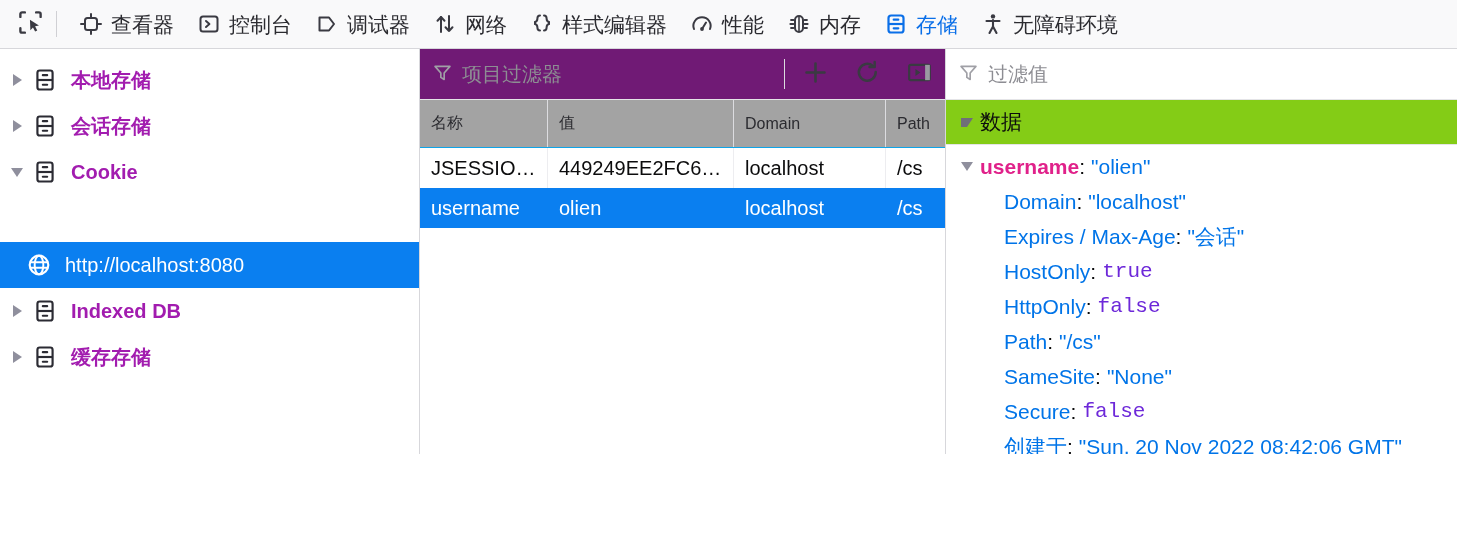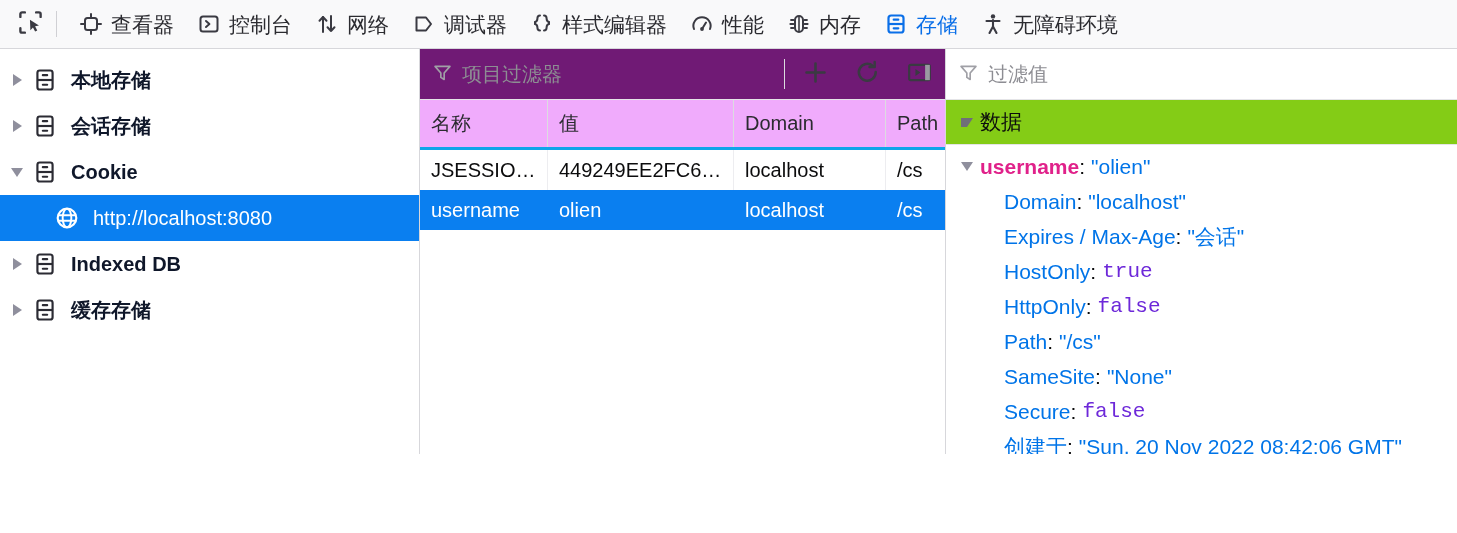--- a/index.html
+++ b/index.html
@@ -88,26 +88,27 @@
     overflow: hidden;
     padding-top: 8px;
   }
   .tree-row {
     height: 46px;
     display: flex;
     align-items: center;
     padding-left: 6px;
     font-size: 20px;
     font-weight: bold;
-    color: #0f172a;
+    color: #a21caf;
     white-space: nowrap;
   }
   .tree-row.child {
-    padding-left: 52px;
+    padding-left: 24px;
     font-weight: normal;
+    margin-top: 47px;
   }
   .tree-row.selected {
     background: #0a7ff0;
     color: #ffffff;
   }
   .twisty {
     width: 22px;
     height: 22px;
     flex: none;
     display: flex;
@@ -183,23 +184,23 @@
     height: 48px;
     display: flex;
     align-items: center;
     justify-content: center;
     flex: none;
   }
 
   .thead {
     display: flex;
     height: 47px;
-    background: #f0abfc;
-    border-bottom: 3px solid #0ea5e9;
-    font-size: 20px;
+    background: #a3a3a3;
+    border-bottom: 1px solid #0ea5e9;
+    font-size: 16px;
     color: #2b2b30;
   }
   .th {
     display: flex;
     align-items: center;
     padding-left: 11px;
     border-right: 1px solid #dcdce0;
     box-sizing: border-box;
     overflow: hidden;
     white-space: nowrap;
@@ -323,34 +324,34 @@
           <rect x="3.5" y="4.5" width="17" height="15" rx="2.5" fill="none" stroke="#3a3a42" stroke-width="2"></rect>
           <path d="M9 9l3.4 3-3.4 3" fill="none" stroke="#3a3a42" stroke-width="2" stroke-linecap="round" stroke-linejoin="round"></path>
         </svg>
       </span>
       <span class="tab-label">控制台</span>
     </div>
 
     <div class="tab">
       <span class="ticon">
         <svg width="24" height="24" viewBox="0 0 24 24">
+          <path d="M4.5 5.5h9.5l5 6.5-5 6.5H4.5z" fill="none" stroke="#3a3a42" stroke-width="2" stroke-linejoin="round"></path>
+        </svg>
+      </span>
+      <span class="tab-label">调试器</span>
+    </div>
+
+    <div class="tab">
+      <span class="ticon">
+        <svg width="24" height="24" viewBox="0 0 24 24">
           <path d="M8 20V5M8 5L4.5 8.8M8 5l3.5 3.8" fill="none" stroke="#3a3a42" stroke-width="2" stroke-linecap="round" stroke-linejoin="round"></path>
           <path d="M16 4v15M16 19l3.5-3.8M16 19l-3.5-3.8" fill="none" stroke="#3a3a42" stroke-width="2" stroke-linecap="round" stroke-linejoin="round"></path>
         </svg>
       </span>
       <span class="tab-label">网络</span>
-    </div>
-
-    <div class="tab">
-      <span class="ticon">
-        <svg width="24" height="24" viewBox="0 0 24 24">
-          <path d="M4.5 5.5h9.5l5 6.5-5 6.5H4.5z" fill="none" stroke="#3a3a42" stroke-width="2" stroke-linejoin="round"></path>
-        </svg>
-      </span>
-      <span class="tab-label">调试器</span>
     </div>
 
     <div class="tab">
       <span class="ticon">
         <svg width="24" height="24" viewBox="0 0 24 24">
           <path d="M10 3.5c-2.3 0-2.6 1.2-2.6 3 0 1.9-.3 3.1-2.4 3.5v2c2.1.4 2.4 1.6 2.4 3.5 0 1.8.3 3 2.6 3" fill="none" stroke="#3a3a42" stroke-width="2" stroke-linecap="round"></path>
           <path d="M14 3.5c2.3 0 2.6 1.2 2.6 3 0 1.9.3 3.1 2.4 3.5v2c-2.1.4-2.4 1.6-2.4 3.5 0 1.8-.3 3-2.6 3" fill="none" stroke="#3a3a42" stroke-width="2" stroke-linecap="round"></path>
         </svg>
       </span>
       <span class="tab-label">样式编辑器</span>

